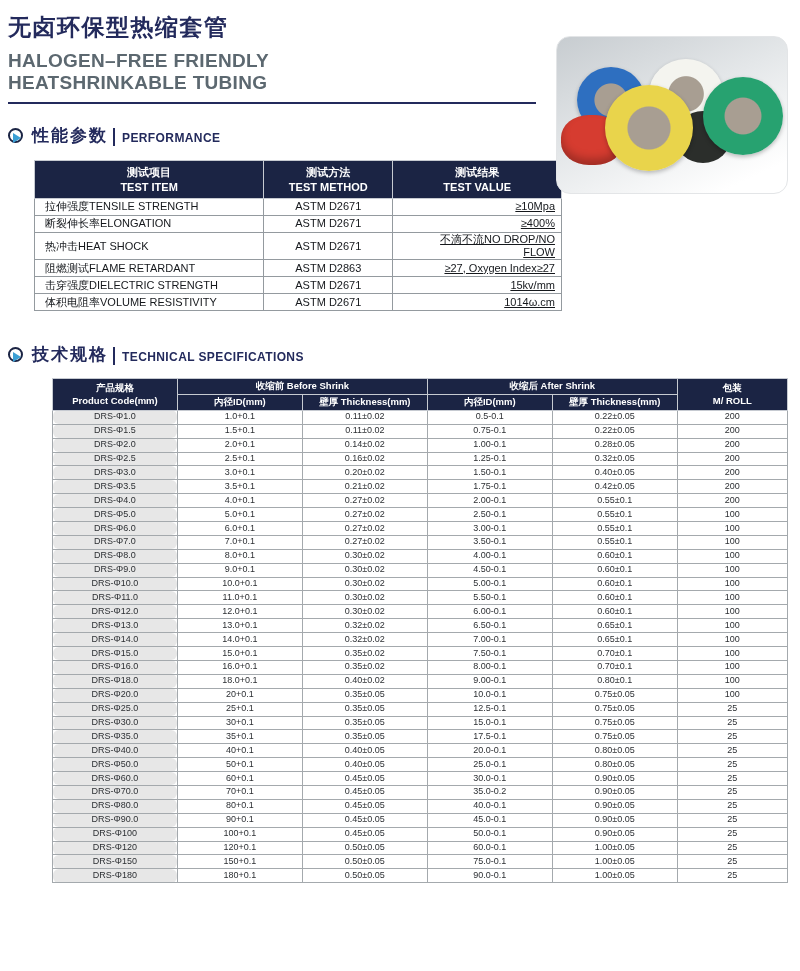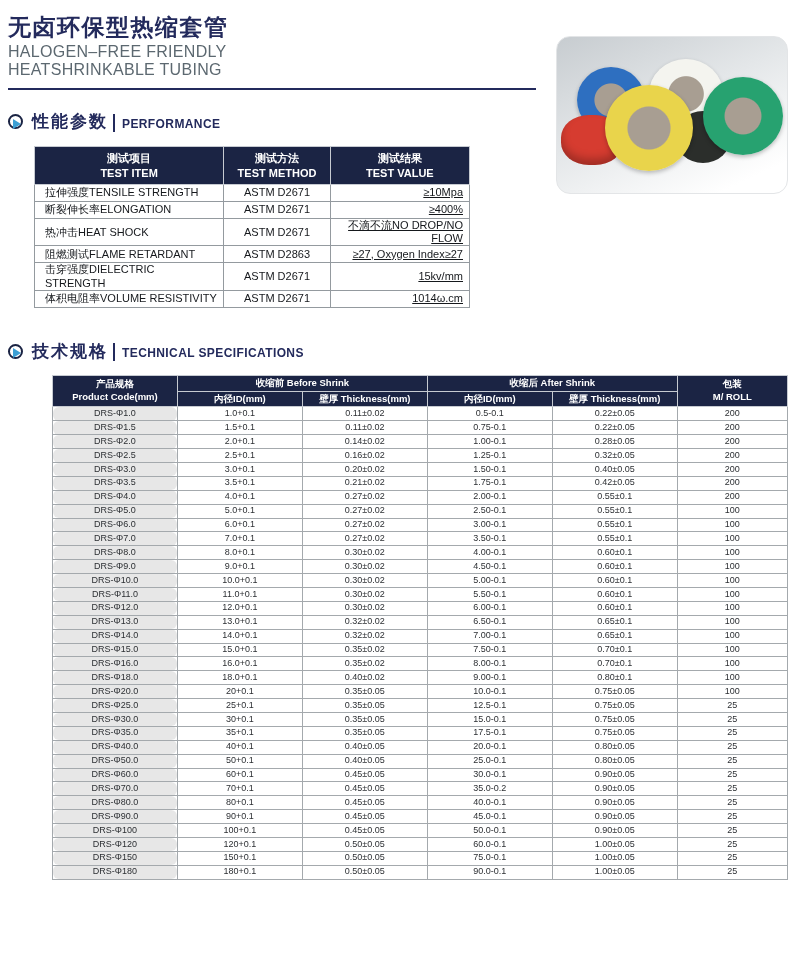--- a/index.html
+++ b/index.html
@@ -10,21 +10,21 @@
   }
   *{box-sizing:border-box;margin:0;padding:0;}
   html,body{background:#fff;}
   body{
     width:800px;height:971px;position:relative;overflow:hidden;
     font-family:"Liberation Sans","DejaVu Sans",sans-serif;
   }
   
   .header{padding:12px 0 0 8px;}
   .title{font-size:23px;font-weight:bold;color:var(--navy-title);letter-spacing:1.5px;}
-  .subtitle{font-size:16px;color:var(--gray-sub);line-height:1.14;letter-spacing:0.3px;font-weight:normal;}
+  .subtitle{font-size:19px;color:var(--gray-sub);line-height:1.14;margin-top:7px;letter-spacing:0.3px;font-weight:bold;}
   .rule{width:528px;height:2px;background:var(--navy-title);margin:9px 0 0 8px;}
   
   .photo{
     position:absolute;left:556px;top:36px;width:232px;height:158px;border-radius:14px;
     background:linear-gradient(155deg,#c7ccd0 0%,#e4e7e9 45%,#ffffff 88%);
     overflow:hidden;border:1px solid #e3e5e7;
   }
   .roll{position:absolute;border-radius:50%;}
   .roll.donut{box-shadow:0 2px 4px rgba(0,0,0,.25);}
   .roll-blue{left:20px;top:30px;width:68px;height:66px;
@@ -44,21 +44,21 @@
   .section-head.second{margin-top:32px;}
   .section-icon{width:15px;height:15px;border-radius:50%;border:2px solid var(--navy);
     background:#fff;position:relative;flex:0 0 auto;}
   .section-icon::after{content:"";position:absolute;left:3px;top:2.5px;
     border-left:8px solid var(--accent-blue);border-top:5px solid transparent;border-bottom:5px solid transparent;}
   .section-zh{font-size:17px;font-weight:bold;color:var(--navy-title);letter-spacing:2px;margin-left:9px;}
   .section-vbar{width:2px;height:18px;background:var(--navy-title);margin:2px 7px 0 5px;}
   .section-en{font-size:12px;font-weight:bold;color:var(--navy-title);letter-spacing:0.4px;margin-top:4px;}
   
   table{border-collapse:collapse;background:#fff;}
-  #perf-table{width:436px;margin:13px 16px 0 34px;border:1px solid #4d5258;}
+  #perf-table{width:528px;margin:13px 16px 0 34px;border:1px solid #4d5258;}
   #perf-table th{
     background:var(--navy);color:#fff;font-size:11px;font-weight:bold;
     padding:4px 2px;line-height:1.3;border:1px solid #c6cad1;text-align:center;
   }
   #perf-table td{
     font-size:11px;color:#15181c;border:1px solid var(--table-border);
     padding:0 6px;height:17px;line-height:1.2;
   }
   #perf-table td:nth-child(1){width:43.5%;padding-left:10px;text-align:left;}
   #perf-table td:nth-child(2){width:24.5%;text-align:center;}

